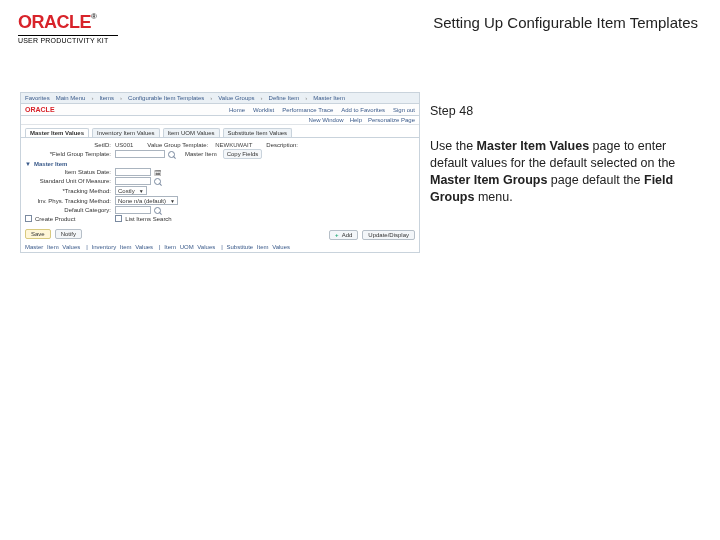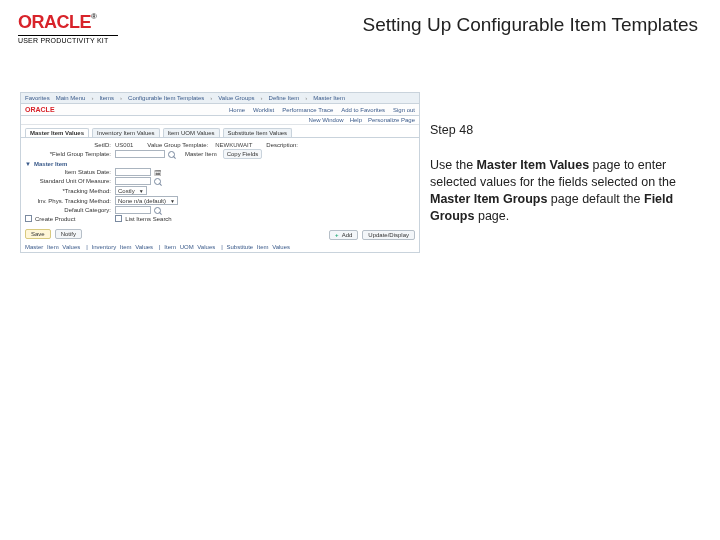--- a/index.html
+++ b/index.html
@@ -6,24 +6,24 @@
   html, body { width: 720px; height: 540px; font-family: Arial, Helvetica, sans-serif; background: #fff; color: #222; }
   .slide { position: relative; width: 720px; height: 540px; border-radius: 22px; }
 
   
   .top-bar { display: flex; align-items: flex-start; padding: 12px 18px 0 18px; }
   .logo-block { display: flex; flex-direction: column; align-items: flex-start; }
   .oracle-logo { font-family: "Arial Black", Arial, sans-serif; font-weight: 900; color: #d8232a; font-size: 18px; letter-spacing: -0.5px; }
   .oracle-logo .reg { font-size: 8px; vertical-align: top; color: #333; }
   .logo-rule { width: 100px; height: 1px; background: #000; margin: 2px 0 1px; }
   .upk { font-size: 7px; letter-spacing: 0.2px; color: #000; }
-  .title { margin-left: auto; font-size: 19px; padding-right: 4px; padding-top: 2px; }
+  .title { margin-left: auto; font-size: 15px; padding-right: 4px; padding-top: 2px; }
 
   
-  .right-col { position: absolute; left: 430px; top: 122px; width: 270px; font-size: 12.5px; line-height: 1.35; }
+  .right-col { position: absolute; left: 430px; top: 103px; width: 270px; font-size: 12.5px; line-height: 1.35; }
   .step-label { margin-bottom: 18px; }
   .instr b { font-weight: 700; }
 
   
   .shot { position: absolute; left: 20px; top: 92px; width: 400px; border: 1px solid #c9d3dc; background: #fff; font-size: 6px; color: #333; }
   .shot .hdr1 { background: #eaf0f5; border-bottom: 1px solid #c9d3dc; display: flex; align-items: center; padding: 2px 4px; gap: 6px; }
   .shot .hdr1 .crumb { color: #3a5a8a; }
   .shot .hdr1 .sep { color: #888; }
   .shot .hdr2 { background: #fdfdfd; border-bottom: 1px solid #c9d3dc; display: flex; align-items: center; gap: 8px; padding: 2px 4px; }
   .shot .shot-logo { color: #d8232a; font-weight: 900; font-size: 7px; }
@@ -70,21 +70,21 @@
       </div>
       <div class="logo-rule"></div>
       <div class="upk">USER PRODUCTIVITY KIT</div>
     </div>
     <div class="title">Setting Up Configurable Item Templates</div>
   </div>
 
   <div class="right-col">
     <div class="step-label">Step 48</div>
     <div class="instr">
-      <span>Use the </span><b>Master Item Values</b><span> page to enter selected values for the fields selected on the </span><b>Master Item Groups</b><span> page default the </span><b>Field Groups</b><span> page.</span>
+      <span>Use the </span><b>Master Item Values</b><span> page to enter default values for the default selected on the </span><b>Master Item Groups</b><span> page default the </span><b>Field Groups</b><span> menu.</span>
     </div>
   </div>
 
   <div class="shot">
     <div class="hdr1">
       <span class="crumb">Favorites</span>
       <span class="crumb">Main Menu</span>
       <span class="sep">›</span>
       <span class="crumb">Items</span>
       <span class="sep">›</span>

